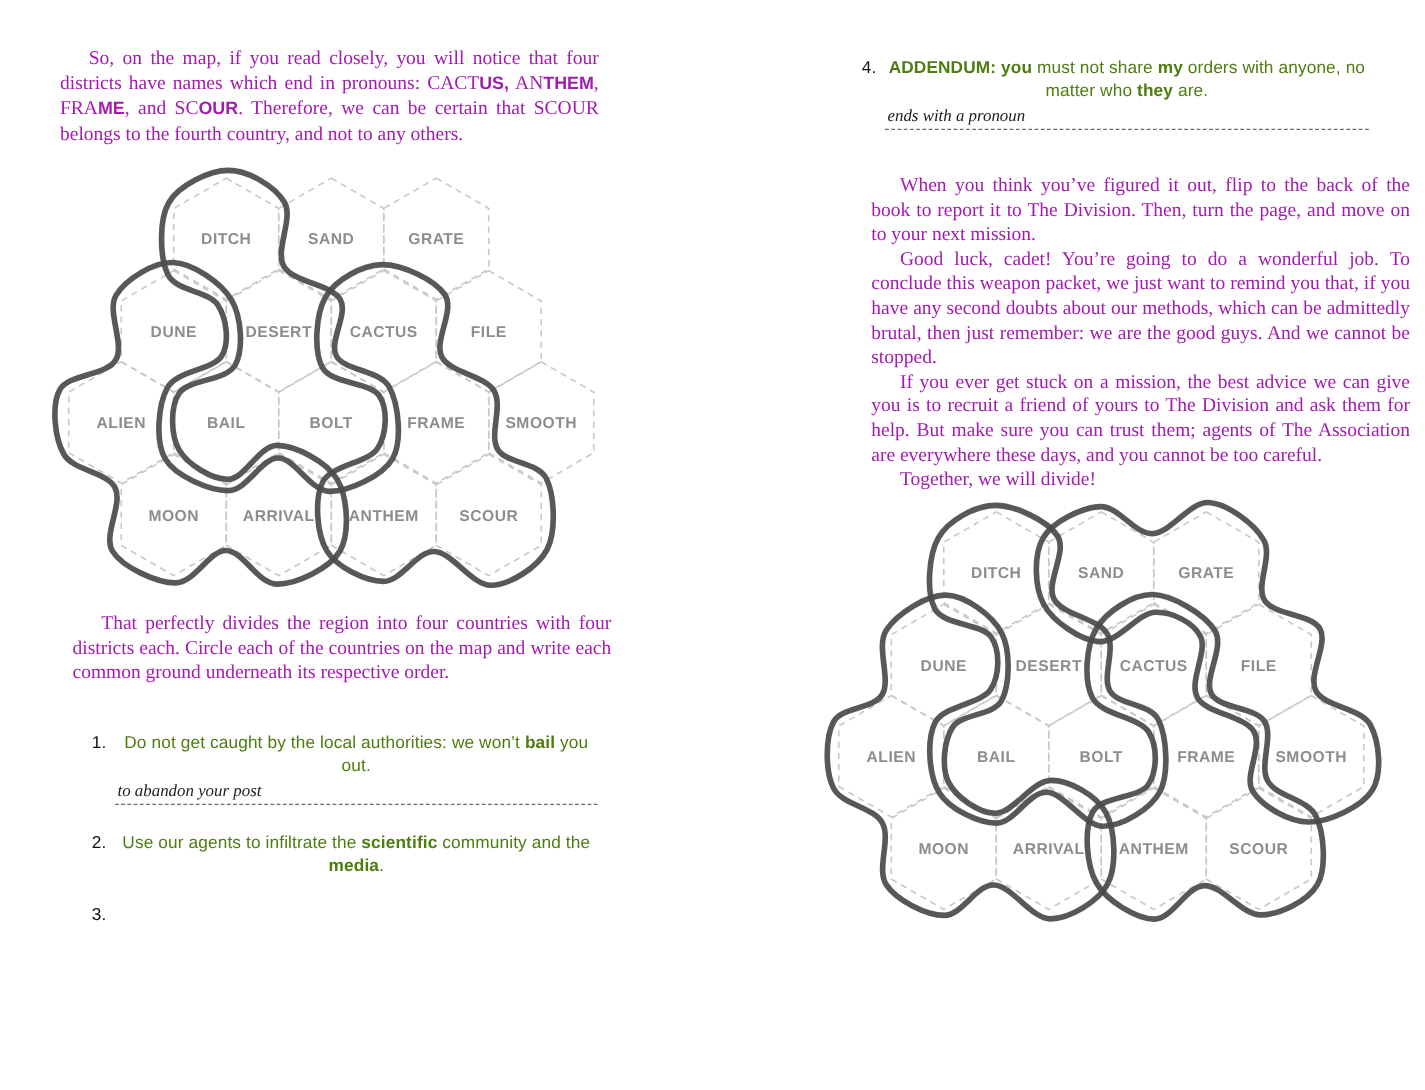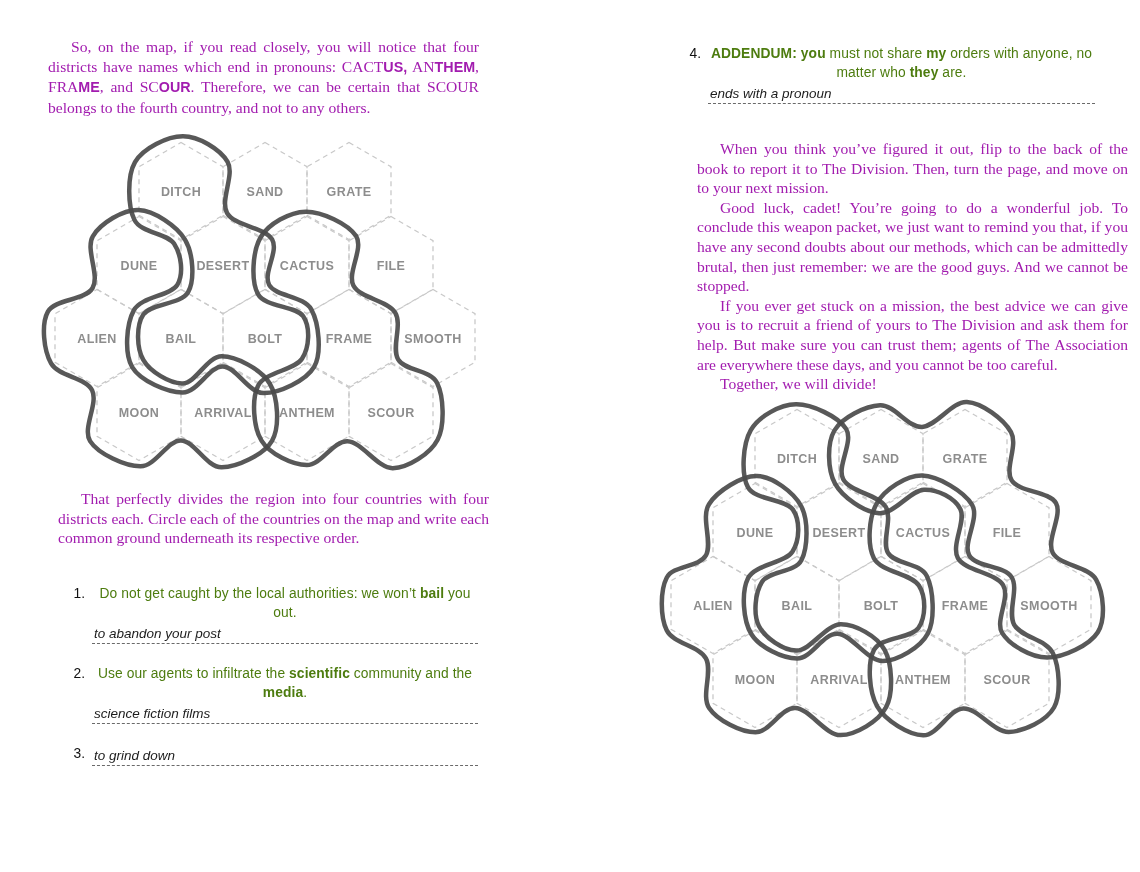--- a/index.html
+++ b/index.html
@@ -23,21 +23,21 @@
              fill:var(--label,#8d8d8d);text-anchor:middle;letter-spacing:.4px}
   .loop{fill:none;stroke:var(--loop,#4a4a4a);stroke-width:4.5;stroke-linejoin:round;
         stroke-linecap:round;opacity:.92}
   .q{display:flex;gap:7px;margin:0 0 20px 0;font-family:"Liberation Sans",sans-serif}
   .q-num{flex:0 0 15px;text-align:right;font-size:13.8px;line-height:19px;color:#111}
   .q-body{flex:1 1 auto;min-width:0}
   .q-text{margin:0;font-size:13.8px;line-height:19px;color:#4d7c0f;letter-spacing:.1px;text-align:center}
   .q-text b{font-weight:700}
   .answer-line{margin-top:2px;border-bottom:1.5px dashed #6a6a6a;padding:0 0 1px 2px}
   .answer{font-style:italic;font-size:13.5px;line-height:17px;color:#1c1c1c;
-          font-family:Liberation Sans, sans-serif}
+          font-family:Liberation Serif, serif}
 </style>
 </head>
 <body>
 
 <div>
 
   <p id="intro" class="pos serif">So, on the map, if you read closely, you will notice that four districts have names which end in pronouns: CACT<b>US,</b> AN<b>THEM</b>, FRA<b>ME</b>, and SC<b>OUR</b>. Therefore, we can be certain that SCOUR belongs to the fourth country, and not to any others.</p>
 
   <div id="map-left" class="pos">
     <svg viewBox="0 0 432 325" width="432" height="325">
@@ -88,31 +88,25 @@
         <p class="q-text">Do not get caught by the local authorities: we won’t <b>bail</b> you out.</p>
         <div class="answer-line">
           <span class="answer">to abandon your post</span>
         </div>
       </div>
     </div>
     <div class="q">
       <span class="q-num">2.</span>
       <div class="q-body">
         <p class="q-text">Use our agents to infiltrate the <b>scientific</b> community and the <b>media</b>.</p>
-        <div class="answer-line">
-          <span class="answer">science fiction films</span>
-        </div>
       </div>
     </div>
     <div class="q">
       <span class="q-num">3.</span>
       <div class="q-body">
-        <div class="answer-line">
-          <span class="answer">to grind down</span>
-        </div>
       </div>
     </div>
   </div>
 
   <div id="q4wrap" class="pos">
     <div class="q">
       <span class="q-num">4.</span>
       <div class="q-body">
         <p class="q-text"><b>ADDENDUM: you</b> must not share <b>my</b> orders with anyone, no matter who <b>they</b> are.</p>
         <div class="answer-line">

